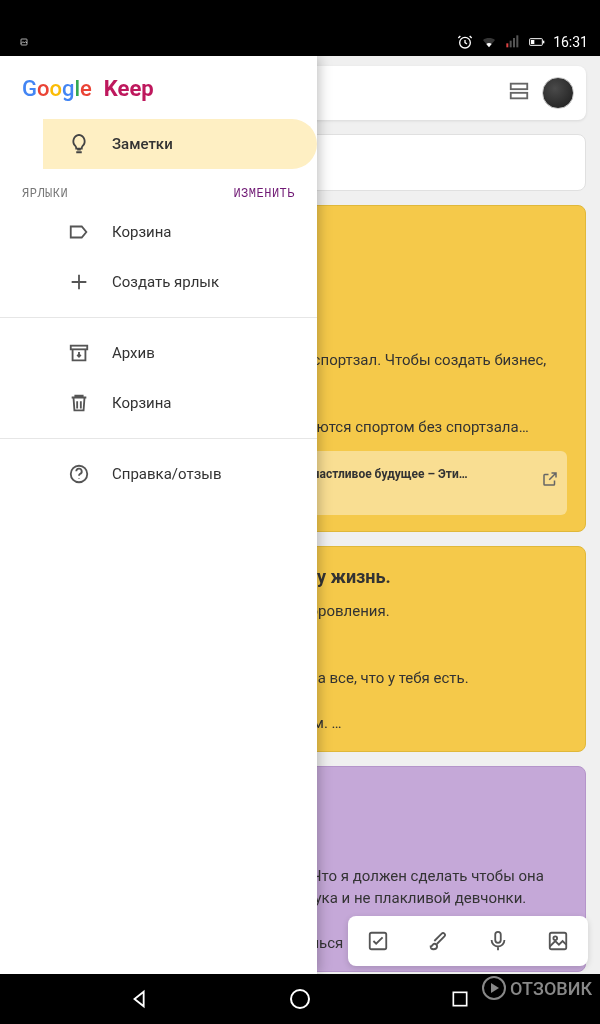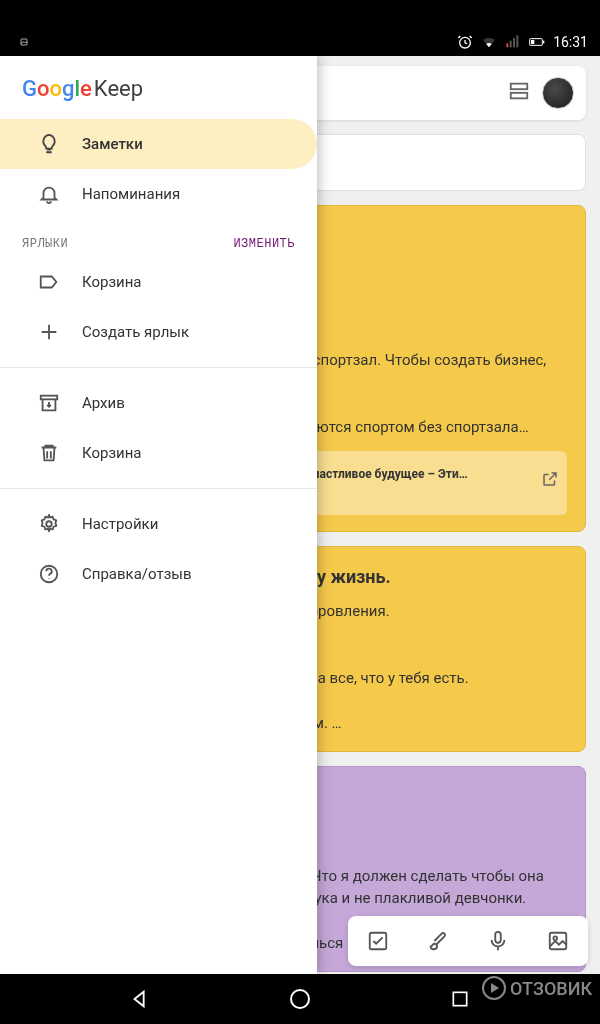--- a/index.html
+++ b/index.html
@@ -130,30 +130,31 @@
   box-shadow: 2px 0 12px rgba(0,0,0,0.25);
   display: flex;
   flex-direction: column;
 }
 .drawer-header {
   padding: 20px 22px 18px;
 }
 .google-logo { font-size: 22px; font-weight: 500; display: flex; align-items: baseline; }
 .g1 { color: #4285F4; } .g2 { color: #EA4335; } .g3 { color: #FBBC05; }
 .g4 { color: #4285F4; } .g5 { color: #34A853; } .g6 { color: #EA4335; }
-.keep-text { color: #404040; margin-left: 2px; font-weight: 400; }
+.keep-text { color: #be185d; margin-left: 12px; font-weight: 700; }
 .drawer-item {
   display: flex;
   align-items: center;
   gap: 22px;
-  padding: 14px 38px;
+  padding: 14px 25px;
   font-size: 15px;
   color: #333;
   border-radius: 0 25px 25px 0;
   cursor: pointer;
+  margin-left: 43px;
 }
 .drawer-item.active { background: #feefc3; font-weight: 500; }
 .drawer-item .item-icon { width: 22px; height: 22px; display: flex; align-items: center; justify-content: center; color: #555; }
 .drawer-section {
   display: flex;
   justify-content: space-between;
   padding: 18px 22px 6px;
   font-size: 12px;
   color: #777;
   letter-spacing: 0.5px;
@@ -320,28 +321,20 @@
 
     <div class="drawer-item active">
       <span class="item-icon">
         <svg width="22" height="22" viewBox="0 0 24 24" fill="none" stroke="#444" stroke-width="2">
             <path d="M9 21 h6 M10 18 h4 M12 2 a7 7 0 0 0 -4 12 c1 1 1 2 1 3 h6 c0 -1 0 -2 1 -3 a7 7 0 0 0 -4 -12 z"></path>
           </svg>
       </span>
       <span>Заметки</span>
     </div>
 
-    <div class="drawer-item">
-      <span class="item-icon">
-        <svg width="22" height="22" viewBox="0 0 24 24" fill="none" stroke="#555" stroke-width="2">
-            <path d="M18 16 v-5 a6 6 0 0 0 -12 0 v5 l-2 2 h16 z M10 20 a2 2 0 0 0 4 0"></path>
-          </svg>
-      </span>
-      <span>Напоминания</span>
-    </div>
 
     <div class="drawer-section">
       <span>ЯРЛЫКИ</span>
       <span class="edit-link">ИЗМЕНИТЬ</span>
     </div>
 
     <div class="drawer-item">
       <span class="item-icon">
         <svg width="22" height="22" viewBox="0 0 24 24" fill="none" stroke="#555" stroke-width="2">
             <path d="M3 6 h12 l5 6 l-5 6 h-12 z"></path>
@@ -375,29 +368,20 @@
       <span class="item-icon">
         <svg width="22" height="22" viewBox="0 0 24 24" fill="none" stroke="#555" stroke-width="2">
             <path d="M4 6 h16 M8 6 v-2 h8 v2 M6 6 l1 14 h10 l1 -14 M10 10 v8 M14 10 v8"></path>
           </svg>
       </span>
       <span>Корзина</span>
     </div>
 
     <div class="drawer-divider"></div>
 
-    <div class="drawer-item">
-      <span class="item-icon">
-        <svg width="22" height="22" viewBox="0 0 24 24" fill="none" stroke="#555" stroke-width="2">
-            <circle cx="12" cy="12" r="3"></circle>
-            <path d="M12 2 l1 3 l3 -1 l1 3 l3 1 l-1 3 l1 3 l-3 1 l-1 3 l-3 -1 l-1 3 l-1 -3 l-3 1 l-1 -3 l-3 -1 l1 -3 l-1 -3 l3 -1 l1 -3 l3 1 z" stroke-linejoin="round"></path>
-          </svg>
-      </span>
-      <span>Настройки</span>
-    </div>
 
     <div class="drawer-item">
       <span class="item-icon">
         <svg width="22" height="22" viewBox="0 0 24 24" fill="none" stroke="#555" stroke-width="2">
             <circle cx="12" cy="12" r="9"></circle>
             <path d="M9 9 a3 3 0 1 1 4 3 c-1 1 -1 1 -1 2 M12 17 v0.5"></path>
           </svg>
       </span>
       <span>Справка/отзыв</span>
     </div>

